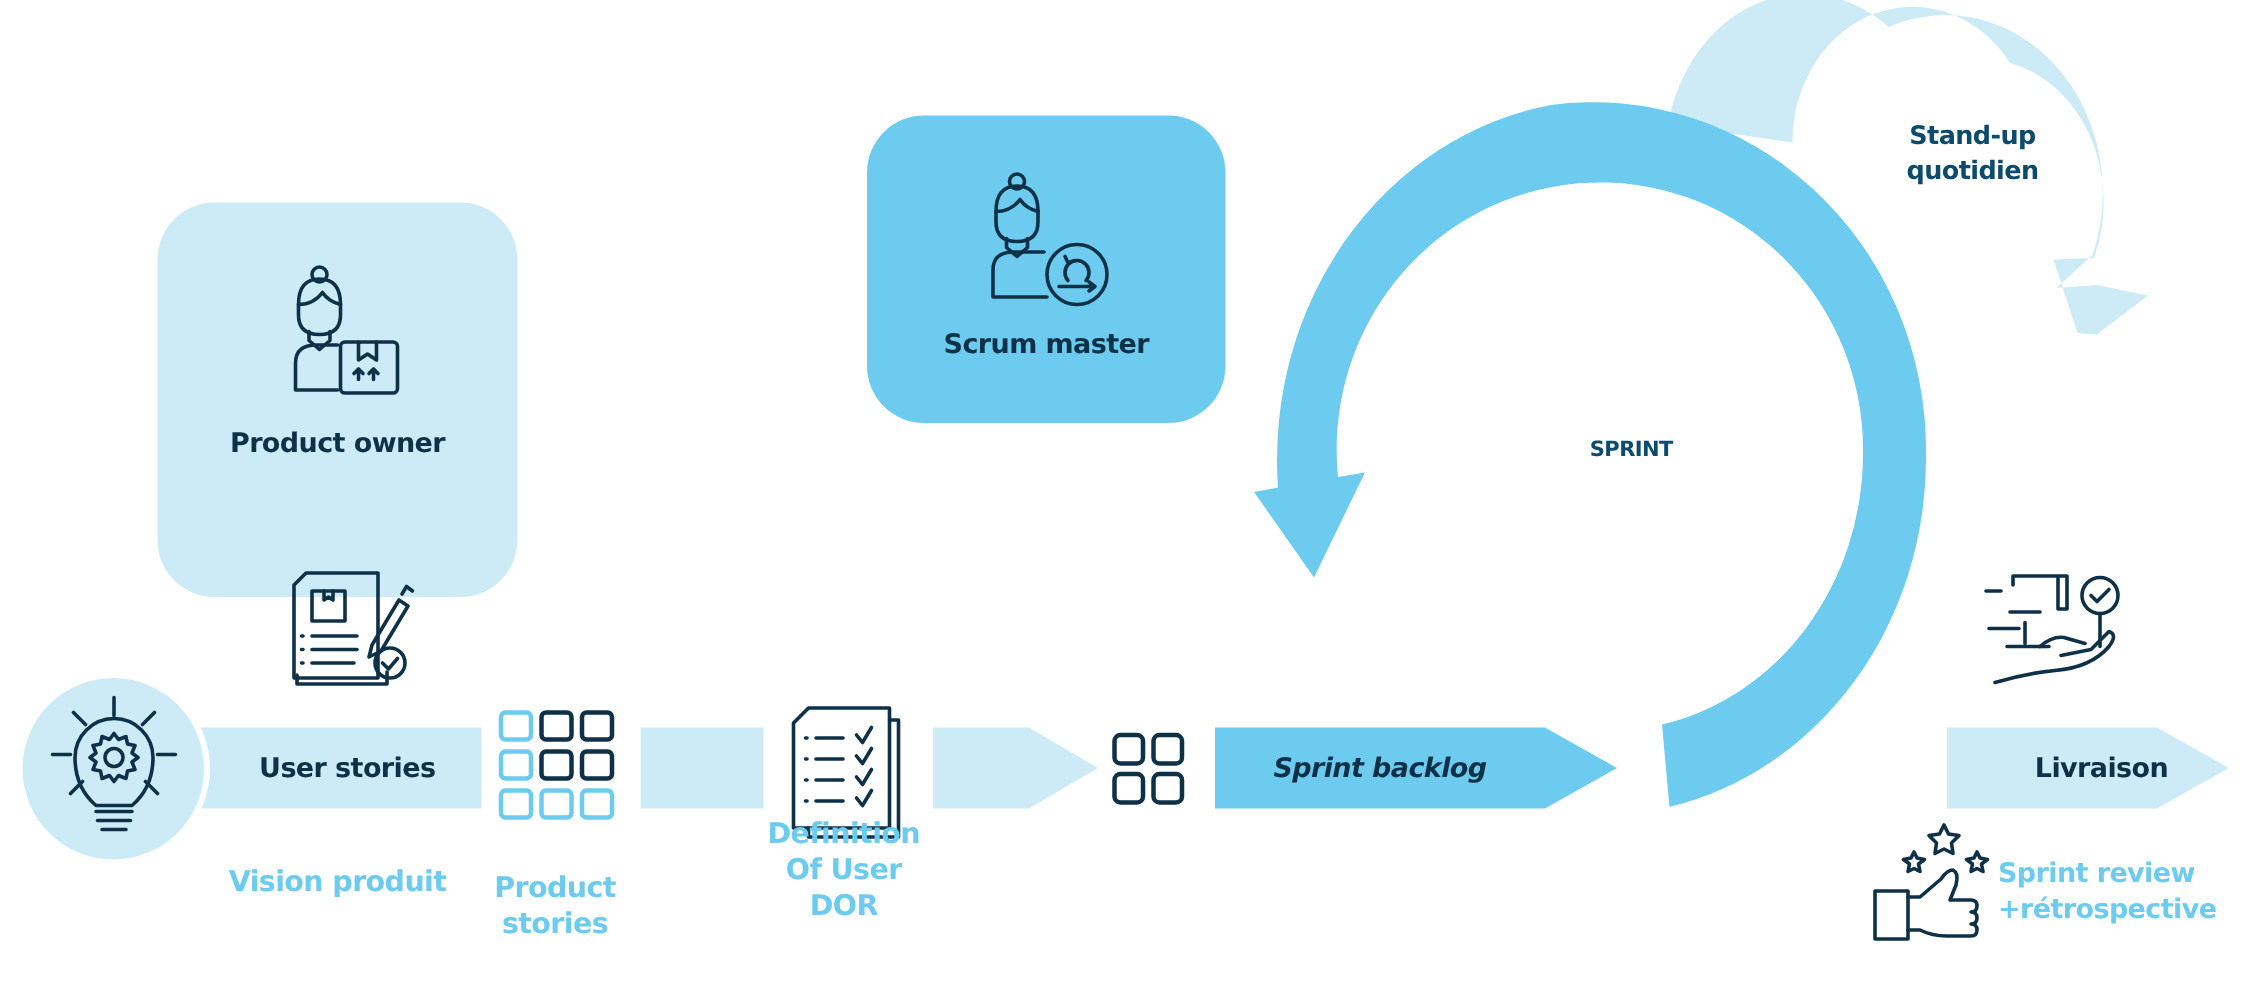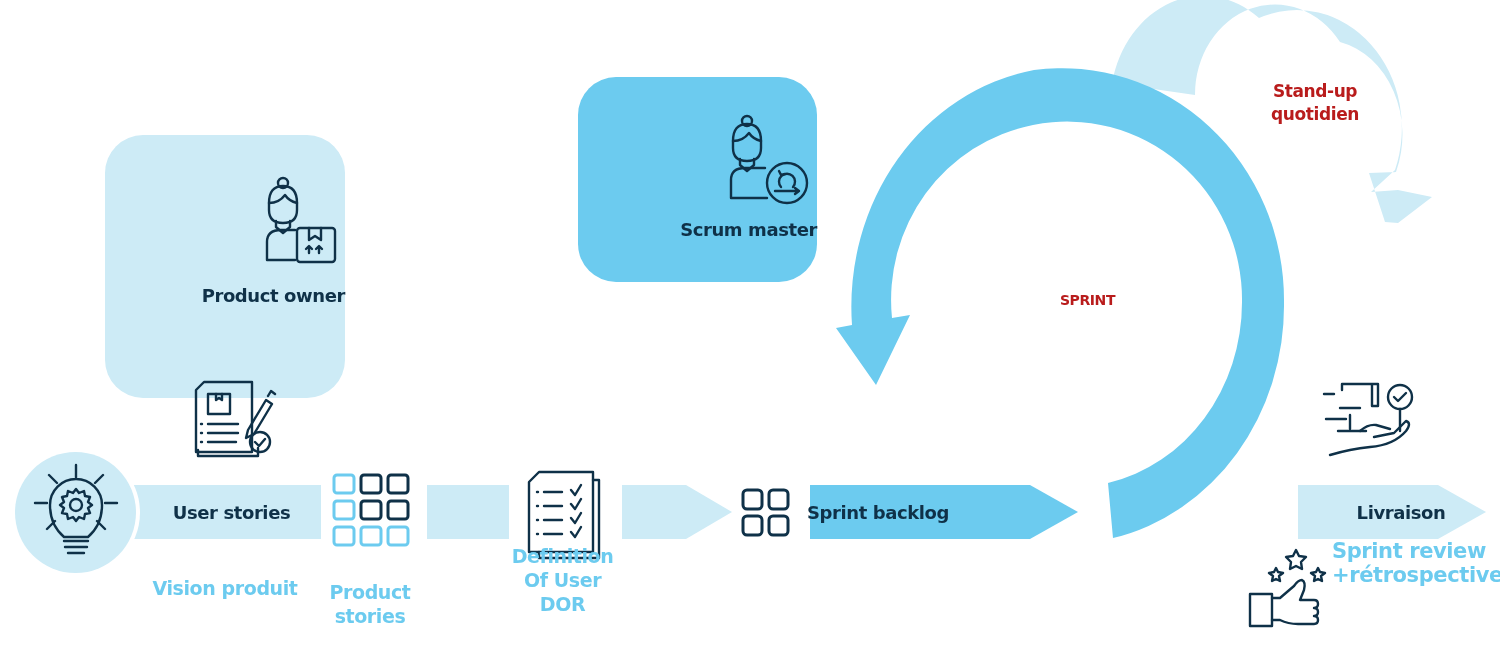--- a/index.html
+++ b/index.html
@@ -1,22 +1,22 @@
 <!DOCTYPE html>
 <html><head>
 <meta charset="utf-8">
 <style>
   html, body { margin: 0; padding: 0; background: #ffffff; }
   body { width: 1500px; height: 657px; position: relative; overflow: hidden;
          font-family: "DejaVu Sans", sans-serif; }
   .abs { position: absolute; }
-  .dark { color: #b91c1c; }
+  .dark { color: #0c4a6e; }
   .accent { color: #6ccbef; }
   .lbl { font-weight: bold; font-size: 19px; letter-spacing: -0.4px; text-align: center; line-height: 24px; }
-  .role { border-radius: 38px; display: flex; flex-direction: column; align-items: flex-end; }
+  .role { border-radius: 38px; display: flex; flex-direction: column; align-items: center; }
   .role .rtext { font-weight: bold; font-size: 18px; color: #0f3148; letter-spacing: -0.4px; }
   .band { display: flex; align-items: center; justify-content: center; }
   .band .btext { font-weight: bold; font-size: 18px; color: #0f3148; letter-spacing: -0.4px; }
   svg { overflow: visible; }
   .ic { fill: none; stroke: #0f3148; stroke-width: 2.4; stroke-linecap: round; stroke-linejoin: round; }
 </style>
 </head>
 <body>
 
 <svg class="abs" style="left:0;top:0" width="1500" height="657">
@@ -129,21 +129,21 @@
     <rect x="2" y="2" width="19" height="19" rx="4"></rect>
     <rect x="28" y="2" width="19" height="19" rx="4"></rect>
     <rect x="2" y="28" width="19" height="19" rx="4"></rect>
     <rect x="28" y="28" width="19" height="19" rx="4"></rect>
   </g>
 </svg>
 
 <svg class="abs" style="left:810px;top:485px" width="270" height="54">
   <polygon points="0,0 220,0 268,27 220,54 0,54" fill="#6ccbef"></polygon>
 </svg>
-<div class="abs band" style="left:768px;top:485px;width:220px;height:54px;">
+<div class="abs band" style="left:810px;top:485px;width:220px;height:54px;font-style:italic;">
   <span class="btext">Sprint backlog</span>
 </div>
 
 <svg class="abs" style="left:1322px;top:381px" width="94" height="80" viewBox="0 0 94 80">
   <g class="ic">
     <path d="M2 13 l10 0 M20 9 l0 -6 l36 0 l0 22 l-6 0 l0 -22"></path>
     <circle cx="78" cy="16" r="12"></circle>
     <path d="M72 16 l4 4 l8 -8"></path>
     <path d="M78 28 l0 22"></path>
     <path d="M18 27 l20 0 M4 38 l20 0 M16 50 l28 0"></path>
@@ -171,16 +171,16 @@
 <div class="abs lbl accent" style="left:140px;top:576px;width:170px;">Vision produit</div>
 <div class="abs lbl accent" style="left:310px;top:580px;width:120px;">
   <div>Product</div>
   <div>stories</div>
 </div>
 <div class="abs lbl accent" style="left:495px;top:544px;width:135px;">
   <div>Definition</div>
   <div>Of User</div>
   <div>DOR</div>
 </div>
-<div class="abs lbl accent" style="left:1332px;top:539px;width:160px;text-align:left;font-size:21px;">
+<div class="abs lbl accent" style="left:1332px;top:571px;width:160px;text-align:left;font-size:18px;">
   <div>Sprint review</div>
   <div>+rétrospective</div>
 </div>
 
 </body></html>

